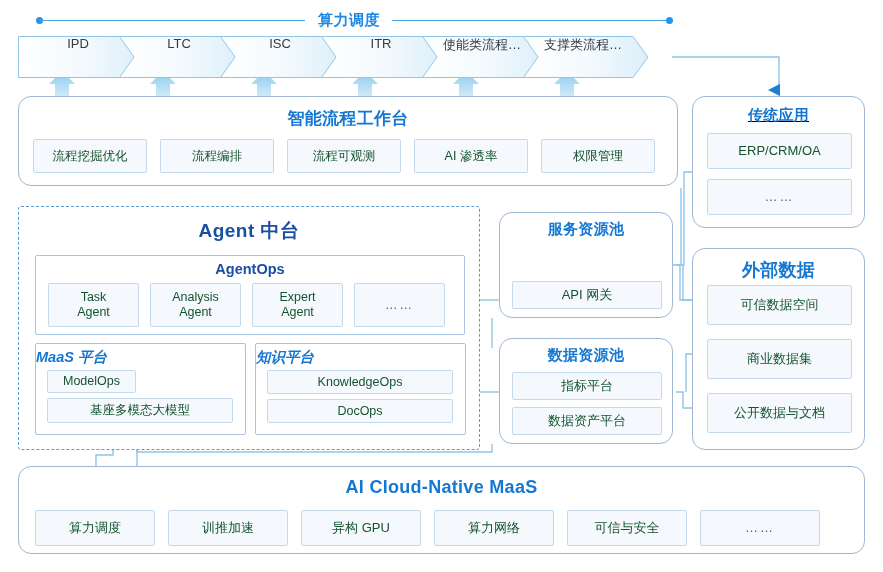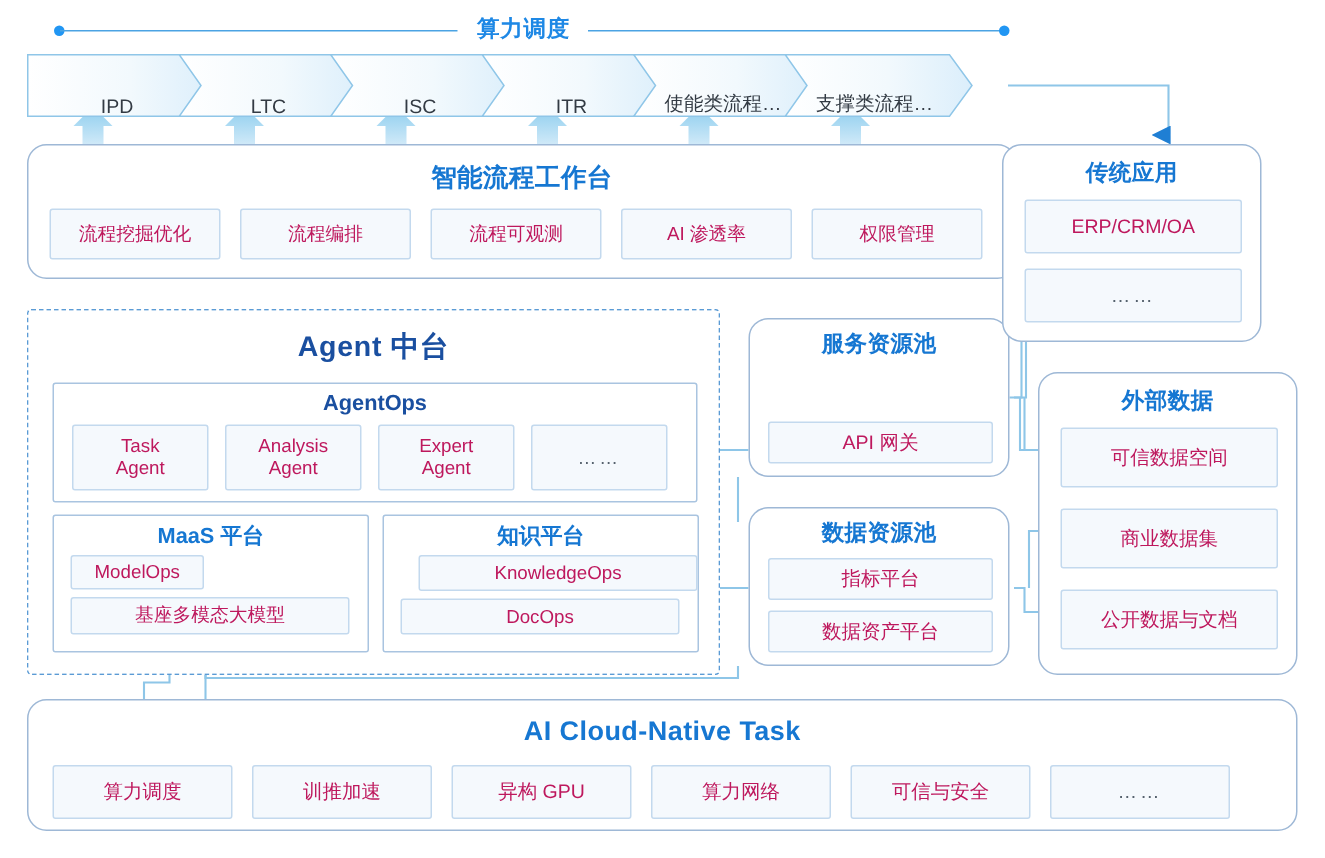--- a/index.html
+++ b/index.html
@@ -38,21 +38,21 @@
     text-align:center;
     font-size:15px;font-weight:bold;color:#1e88e5;
     letter-spacing:0.5px;
     line-height:24px;
   }
 
   
   #chevrons{left:18px;top:36px;width:680px;height:42px;}
   .chev{
     position:absolute;top:0;height:42px;
-    display:flex;align-items:flex-end;justify-content:center;
+    display:flex;align-items:flex-start;justify-content:center;
   }
   .chev .cshape{
     position:absolute;left:0;top:0;width:100%;height:100%;
   }
   .chev .clabel{
     position:relative;z-index:2;
     font-size:13px;color:#333b44;
     white-space:nowrap;
     padding-right:6px;
   }
@@ -71,21 +71,21 @@
     font-weight:bold;
     letter-spacing:0.3px;
   }
   .chip{
     box-sizing:border-box;
     border:1px solid #c3d9ee;
     border-radius:2px;
     background:#f5f9fd;
     display:flex;align-items:center;justify-content:center;
     text-align:center;
-    color:#be185d;
+    color:#14532d;
     font-size:12.5px;
     line-height:1.2;
   }
   .chip.dots{color:#55616d;letter-spacing:2px;}
 
   
   #workbench{left:18px;top:96px;width:660px;height:90px;}
   #workbench .card-title{font-size:17px;margin-top:10px;}
   #workbench .row{
     position:absolute;left:14px;top:42px;
@@ -121,56 +121,57 @@
     position:absolute;left:16px;top:136px;width:211px;height:92px;
     border:1px solid #a9c4e0;border-radius:2px;background:#fff;
     box-sizing:border-box;
   }
   #know{
     position:absolute;left:236px;top:136px;width:211px;height:92px;
     border:1px solid #a9c4e0;border-radius:2px;background:#fff;
     box-sizing:border-box;
   }
   #maas .sub-title,#know .sub-title{
-    text-align:center;color:#1677d2;font-weight:bold;font-size:14.5px;
+    text-align:left;color:#1677d2;font-weight:bold;font-size:14.5px;
     margin-top:4px;
+    font-style:italic;
   }
   #maas .r1{position:absolute;left:11px;top:26px;display:flex;gap:8px;}
   #maas .r1 .chip{width:89px;height:23px;font-size:12.5px;}
   #maas .r2{position:absolute;left:11px;top:54px;}
   #maas .r2 .chip{width:186px;height:25px;}
-  #know .r1{position:absolute;left:23px;top:26px;border-radius:12px;}
+  #know .r1{position:absolute;left:11px;top:26px;border-radius:12px;}
   #know .r1 .chip{width:186px;height:24px;}
   #know .r2{position:absolute;left:11px;top:55px;}
   #know .r2 .chip{width:186px;height:24px;}
 
   
   #svcpool{left:499px;top:212px;width:174px;height:106px;}
   #svcpool .card-title{font-size:15px;margin-top:7px;}
   #svcpool .chip{position:absolute;left:12px;width:150px;height:28px;font-size:13px;}
   #svcpool .c1{top:33px;}
   #svcpool .c2{top:68px;}
 
   
   #datapool{left:499px;top:338px;width:174px;height:106px;}
   #datapool .card-title{font-size:15px;margin-top:7px;}
   #datapool .chip{position:absolute;left:12px;width:150px;height:28px;font-size:13px;}
   #datapool .c1{top:33px;}
   #datapool .c2{top:68px;}
 
   
-  #tradapp{left:668px;top:96px;width:173px;height:132px;}
+  #tradapp{left:692px;top:96px;width:173px;height:132px;text-decoration:underline;}
   #tradapp .card-title{font-size:15px;margin-top:9px;}
   #tradapp .chip{position:absolute;left:14px;width:145px;height:36px;font-size:13px;}
   #tradapp .c1{top:36px;}
   #tradapp .c2{top:82px;}
 
   
   #extdata{left:692px;top:248px;width:173px;height:202px;}
-  #extdata .card-title{font-size:15px;margin-top:9px;}
+  #extdata .card-title{font-size:18px;margin-top:9px;}
   #extdata .chip{position:absolute;left:14px;width:145px;height:40px;font-size:13px;}
   #extdata .c1{top:36px;}
   #extdata .c2{top:90px;}
   #extdata .c3{top:144px;}
 
   
   #infra{left:18px;top:466px;width:847px;height:88px;}
   #infra .card-title{font-size:18px;margin-top:10px;}
   #infra .row{
     position:absolute;left:16px;top:43px;display:flex;gap:13px;
@@ -365,21 +366,21 @@
   </div>
 
   <div class="layer card" id="extdata">
     <div class="card-title">外部数据</div>
     <div class="chip c1">可信数据空间</div>
     <div class="chip c2">商业数据集</div>
     <div class="chip c3">公开数据与文档</div>
   </div>
 
   <div class="layer card" id="infra">
-    <div class="card-title">AI Cloud-Native Task</div>
+    <div class="card-title">AI Cloud-Native MaaS</div>
     <div class="row">
       <div class="chip">算力调度</div>
       <div class="chip">训推加速</div>
       <div class="chip">异构 GPU</div>
       <div class="chip">算力网络</div>
       <div class="chip">可信与安全</div>
       <div class="chip dots">……</div>
     </div>
   </div>
 

